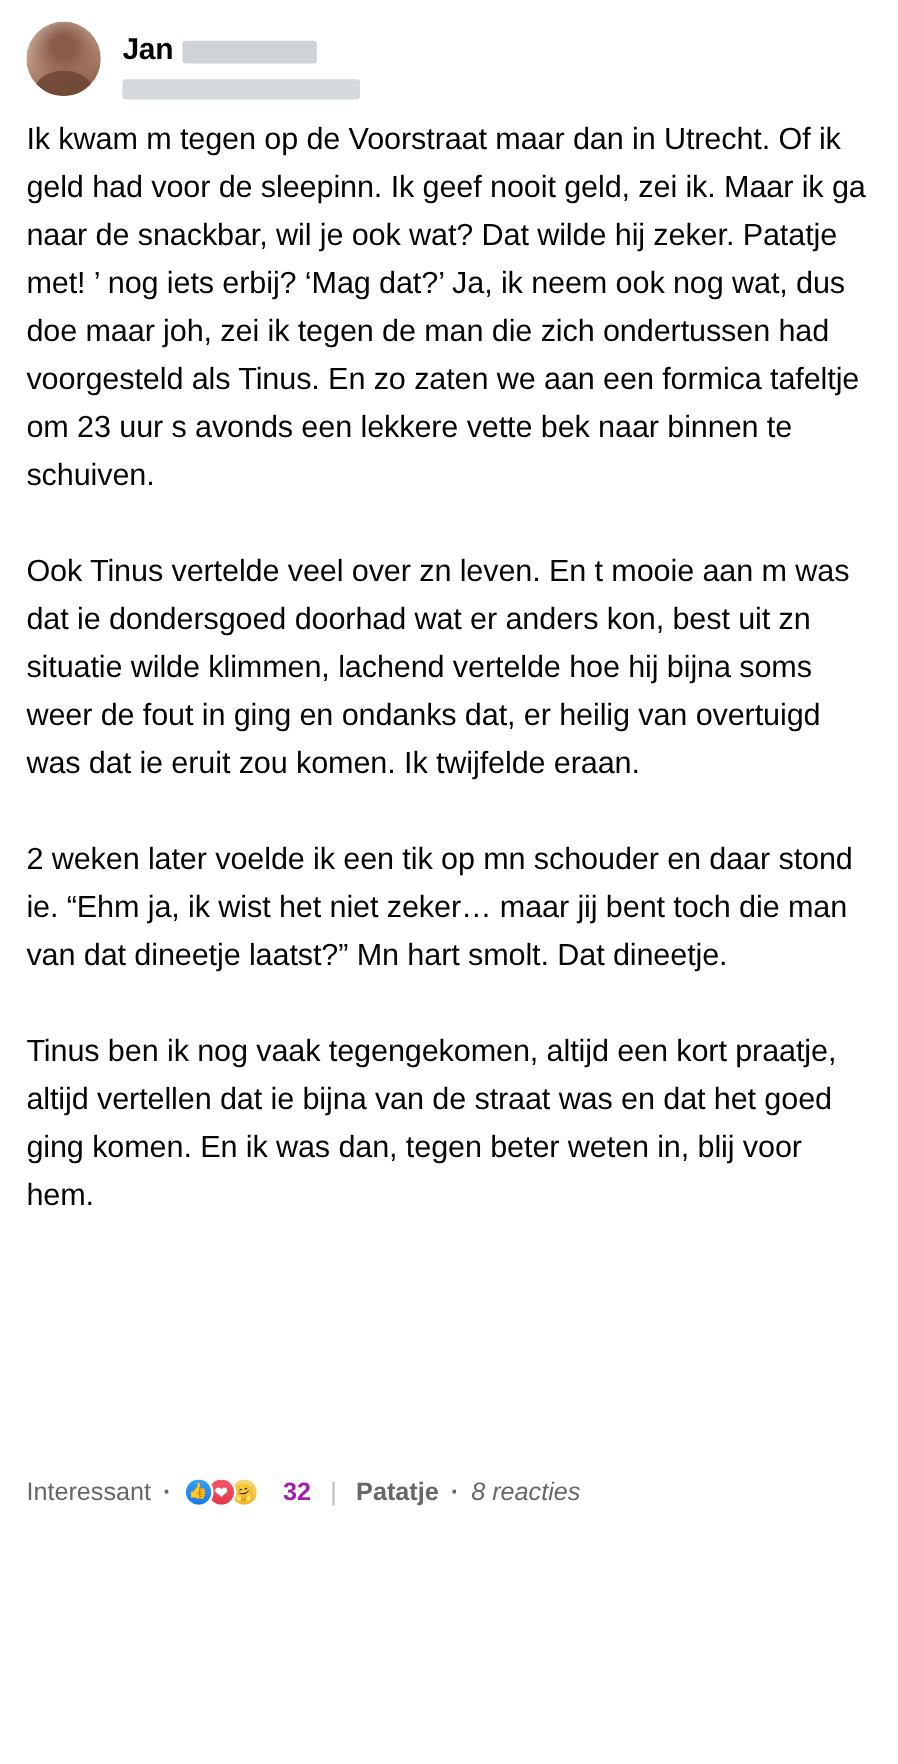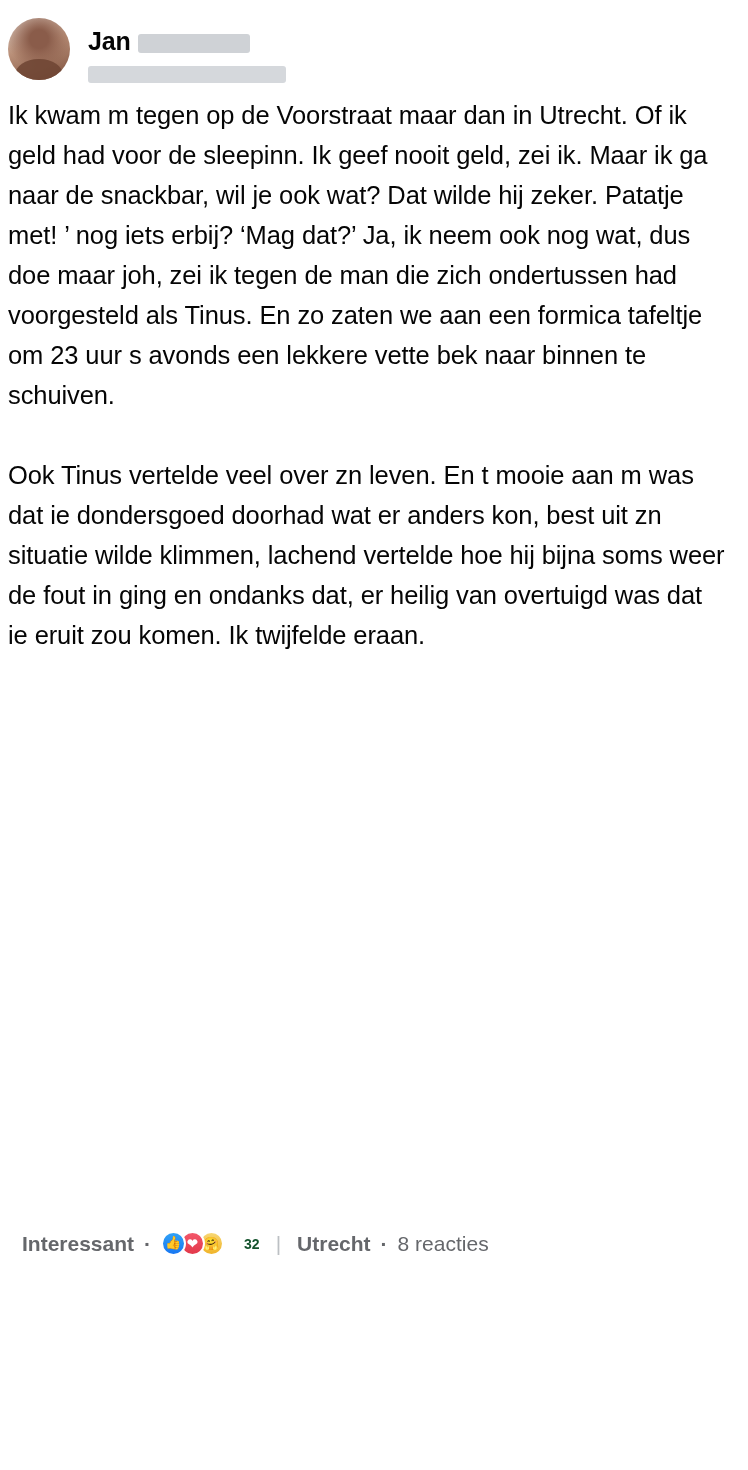--- a/index.html
+++ b/index.html
@@ -12,21 +12,21 @@
     width: 748px;
     height: 1470px;
     font-family: "Liberation Sans", sans-serif;
     color: #050505;
     overflow: hidden;
   }
 
   .post {
     width: 748px;
     height: 1278px;
-    padding: 18px 22px 0 8px;
+    padding: 18px 22px 0 22px;
     position: relative;
   }
 
   
   .header {
     display: flex;
     align-items: flex-start;
     gap: 18px;
     padding-left: 0;
   }
@@ -151,34 +151,35 @@
     z-index: 2;
   }
   .rbubble.care {
     background: linear-gradient(180deg, #f7d774 0%, #f0b429 100%);
     z-index: 1;
     overflow: hidden;
   }
   .reaction-count {
     margin-left: 10px;
     font-weight: 600;
-    color: #14532d;
-    font-size: 14px;
+    color: #a21caf;
+    font-size: 21px;
   }
   .vbar {
     color: #bcc0c4;
     font-weight: 400;
     margin: 0 6px;
   }
   .comments-count {
     font-weight: 400;
     color: #65676b;
+    font-style: italic;
   }
   .footer .interessant {
-    font-weight: 700;
+    font-weight: 400;
   }
   .footer .reageren {
     font-weight: 700;
   }
 </style>
 </head>
 <body>
 
 <div class="post">
 
@@ -191,32 +192,34 @@
       </div>
       <div class="meta-row">
         <span class="redacted meta-blur"></span>
       </div>
     </div>
   </div>
 
   <div class="body">
     <p>Ik kwam m tegen op de Voorstraat maar dan in Utrecht. Of ik geld had voor de sleepinn. Ik geef nooit geld, zei ik. Maar ik ga naar de snackbar, wil je ook wat? Dat wilde hij zeker. Patatje met! ’ nog iets erbij? ‘Mag dat?’ Ja, ik neem ook nog wat, dus doe maar joh, zei ik tegen de man die zich ondertussen had voorgesteld als Tinus. En zo zaten we aan een formica tafeltje om 23 uur s avonds een lekkere vette bek naar binnen te schuiven.</p>
     <p>Ook Tinus vertelde veel over zn leven. En t mooie aan m was dat ie dondersgoed doorhad wat er anders kon, best uit zn situatie wilde klimmen, lachend vertelde hoe hij bijna soms weer de fout in ging en ondanks dat, er heilig van overtuigd was dat ie eruit zou komen. Ik twijfelde eraan.</p>
+    <p>2 weken later voelde ik een tik op mn schouder en daar stond ie. “Ehm ja, ik wist het niet zeker… maar jij bent toch die man van dat dineetje laatst?” Mn hart smolt. Dat dineetje.</p>
+    <p>Tinus ben ik nog vaak tegengekomen, altijd een kort praatje, altijd vertellen dat ie bijna van de straat was en dat het goed ging komen. En ik was dan, tegen beter weten in, blij voor hem.</p>
   </div>
 
   <div class="footer">
     <span class="interessant">Interessant</span>
     <span class="dot-sep">·</span>
     <span class="reactions">
       <span class="rbubble like">
           <span>👍</span>
         </span>
       <span class="rbubble love">❤</span>
       <span class="rbubble care">🤗</span>
     </span>
     <span class="reaction-count">32</span>
     <span class="vbar">|</span>
-    <span class="reageren">Utrecht</span>
+    <span class="reageren">Patatje</span>
     <span class="dot-sep">·</span>
     <span class="comments-count">8 reacties</span>
   </div>
 
 </div>
 
 </body></html>

